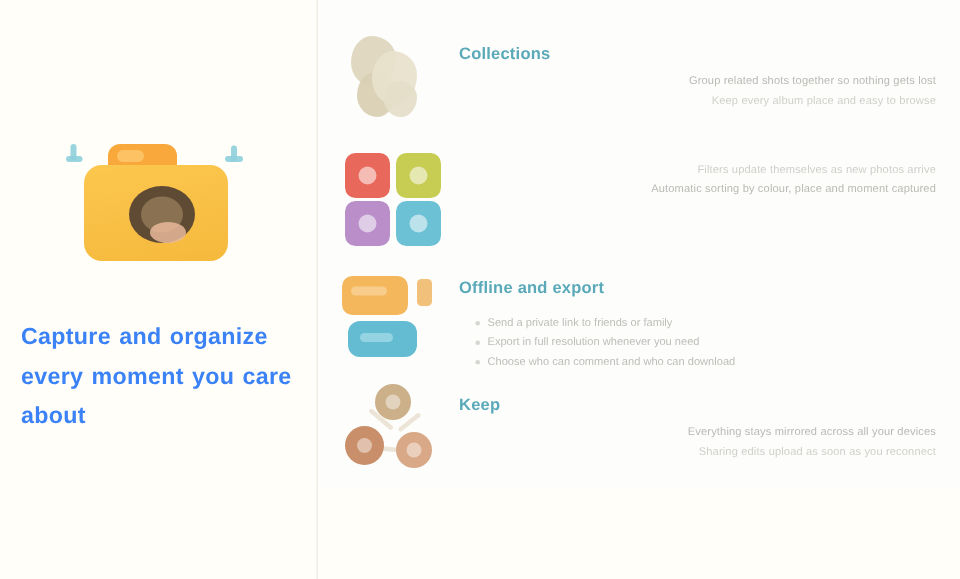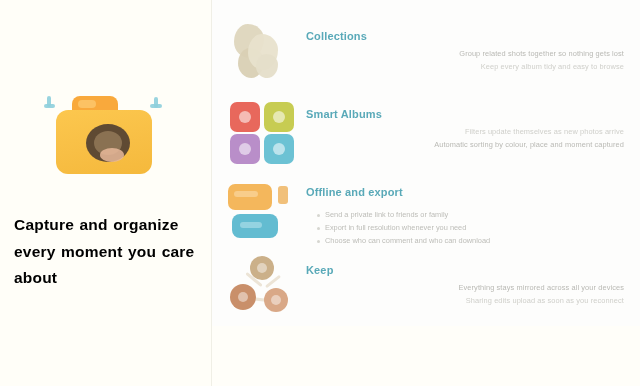--- a/index.html
+++ b/index.html
@@ -105,21 +105,21 @@
     background: #8ecfdc;
     border-radius: 2px;
     opacity: .9;
   }
   .spark-a { left: 2px;  top: 20px; width: 11px; height: 4px; }
   .spark-b { left: 5px;  top: 12px; width: 4px;  height: 11px; }
   .spark-c { left: 108px; top: 20px; width: 12px; height: 4px; }
   .spark-d { left: 112px; top: 13px; width: 4px;  height: 11px; }
 
   .hero-title {
-    color: #000000;
+    color: #3b82f6;
     font-size: 15.5px;
     font-weight: bold;
     line-height: 1.72;
     letter-spacing: .2px;
     max-width: 190px;
     word-spacing: 1px;
   }
 
   
   .right-panel {
@@ -321,38 +321,37 @@
       <div class="item-icon">
         <span class="leaf leaf-a"></span>
         <span class="leaf leaf-c"></span>
         <span class="leaf leaf-b"></span>
         <span class="leaf leaf-d"></span>
       </div>
       <div class="item-text">
         <div class="item-title">Collections</div>
         <div class="item-body">
           <span class="row">Group related shots together so nothing gets lost</span>
-          <span class="row dim">Keep every album tidy and easy to browse</span>
+          <span class="row dim">Keep every album place and easy to browse</span>
         </div>
       </div>
     </div>
 
     <div class="item">
       <div class="item-icon">
         <span class="grid-cell g-tl"></span>
         <span class="grid-cell g-tr"></span>
         <span class="grid-cell g-bl"></span>
         <span class="grid-cell g-br"></span>
         <span class="grid-dot d-tl"></span>
         <span class="grid-dot d-tr"></span>
         <span class="grid-dot d-bl"></span>
         <span class="grid-dot d-br"></span>
       </div>
       <div class="item-text">
-        <div class="item-title">Smart Albums</div>
         <div class="item-body">
           <span class="row dim">Filters update themselves as new photos arrive</span>
           <span class="row">Automatic sorting by colour, place and moment captured</span>
         </div>
       </div>
     </div>
 
     <div class="item">
       <div class="item-icon">
         <span class="card-top"></span>

